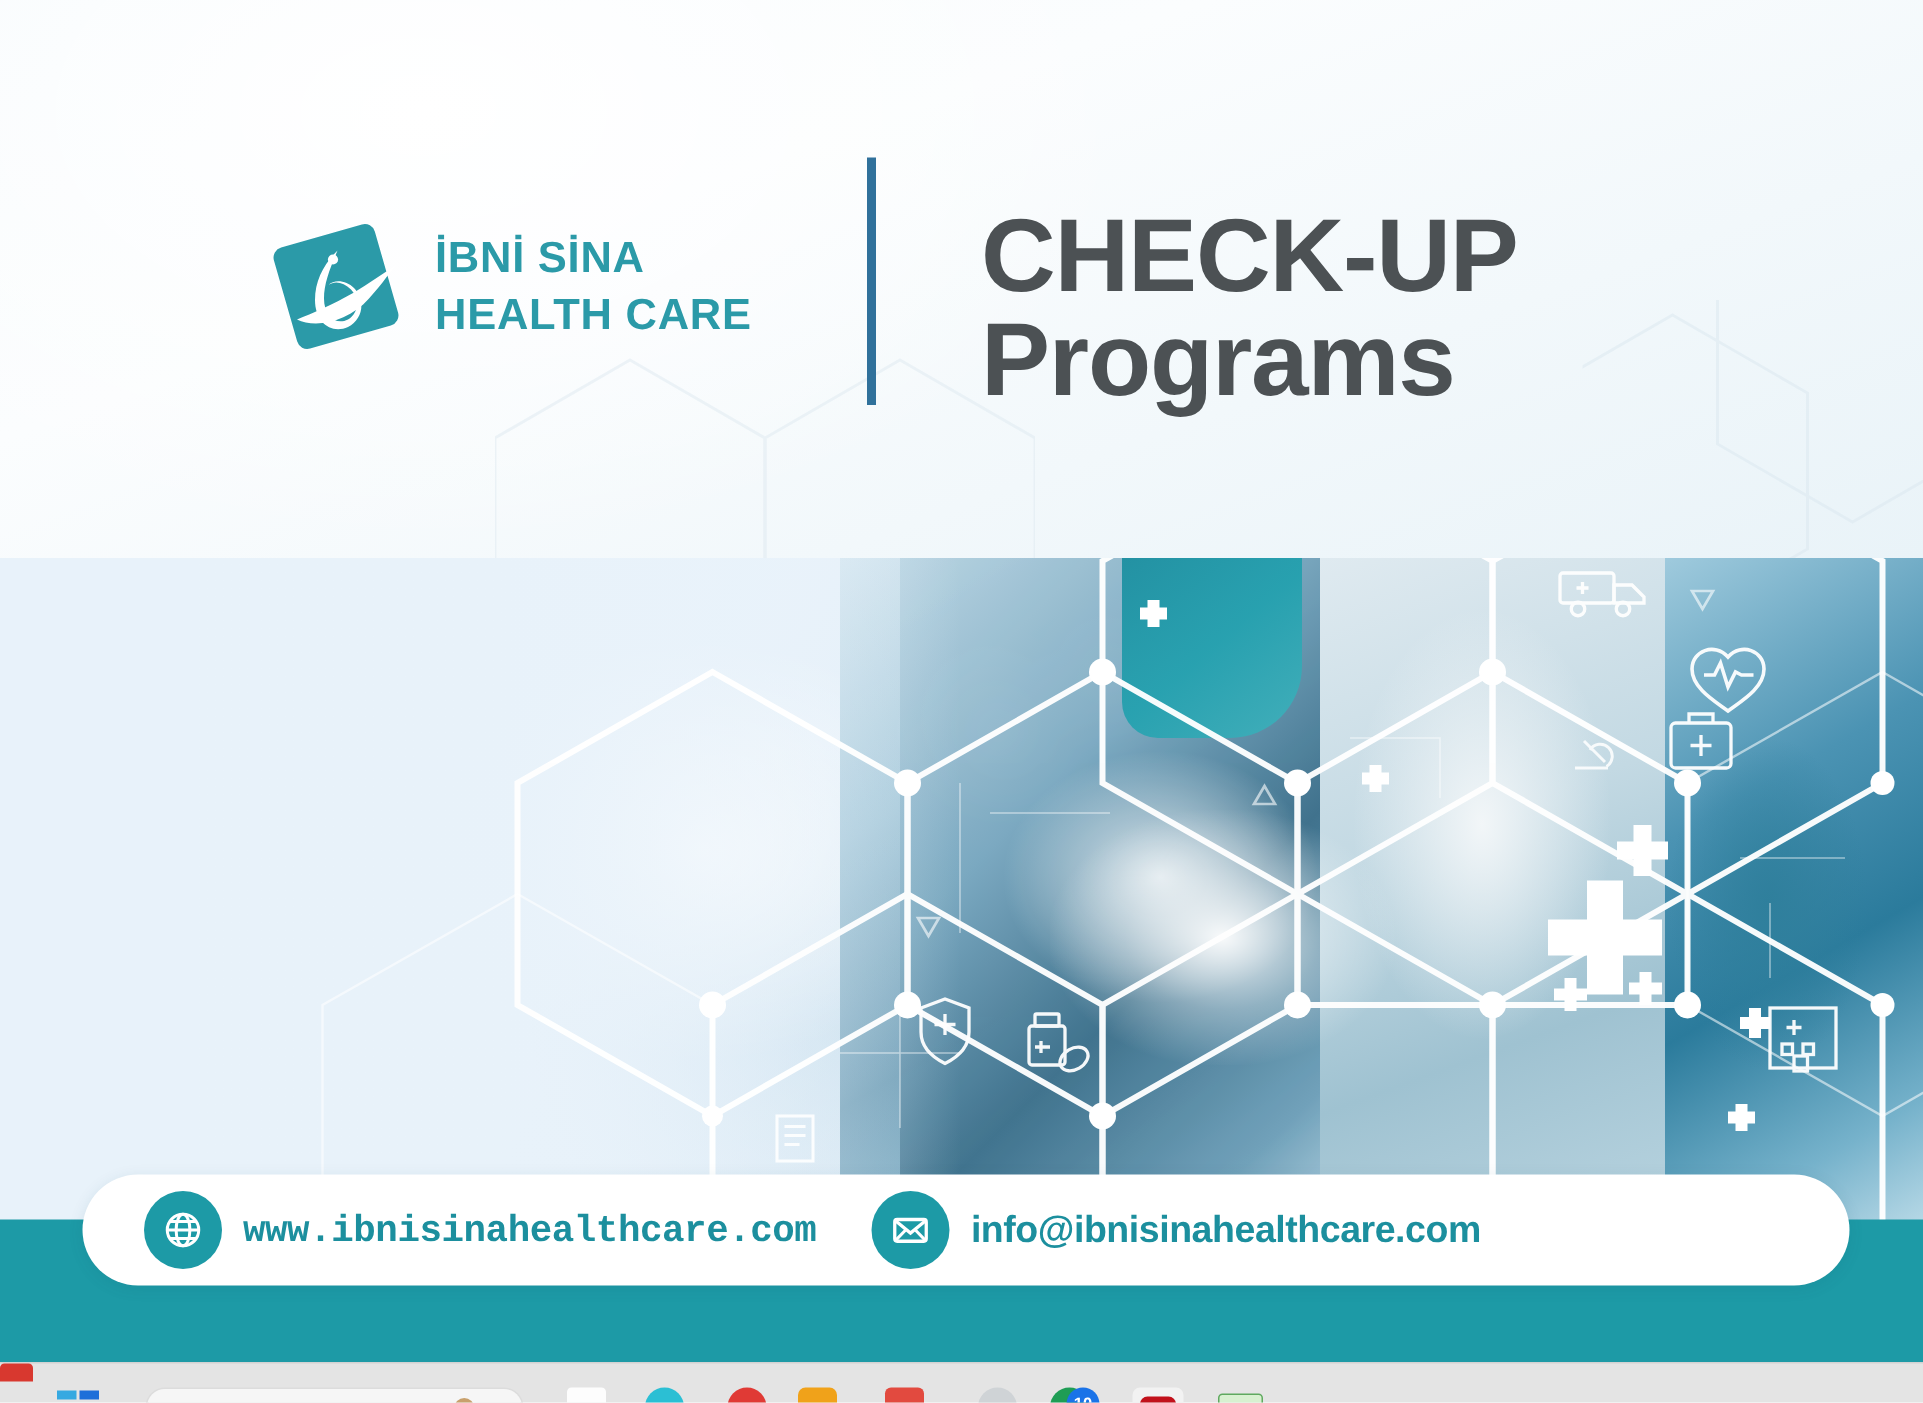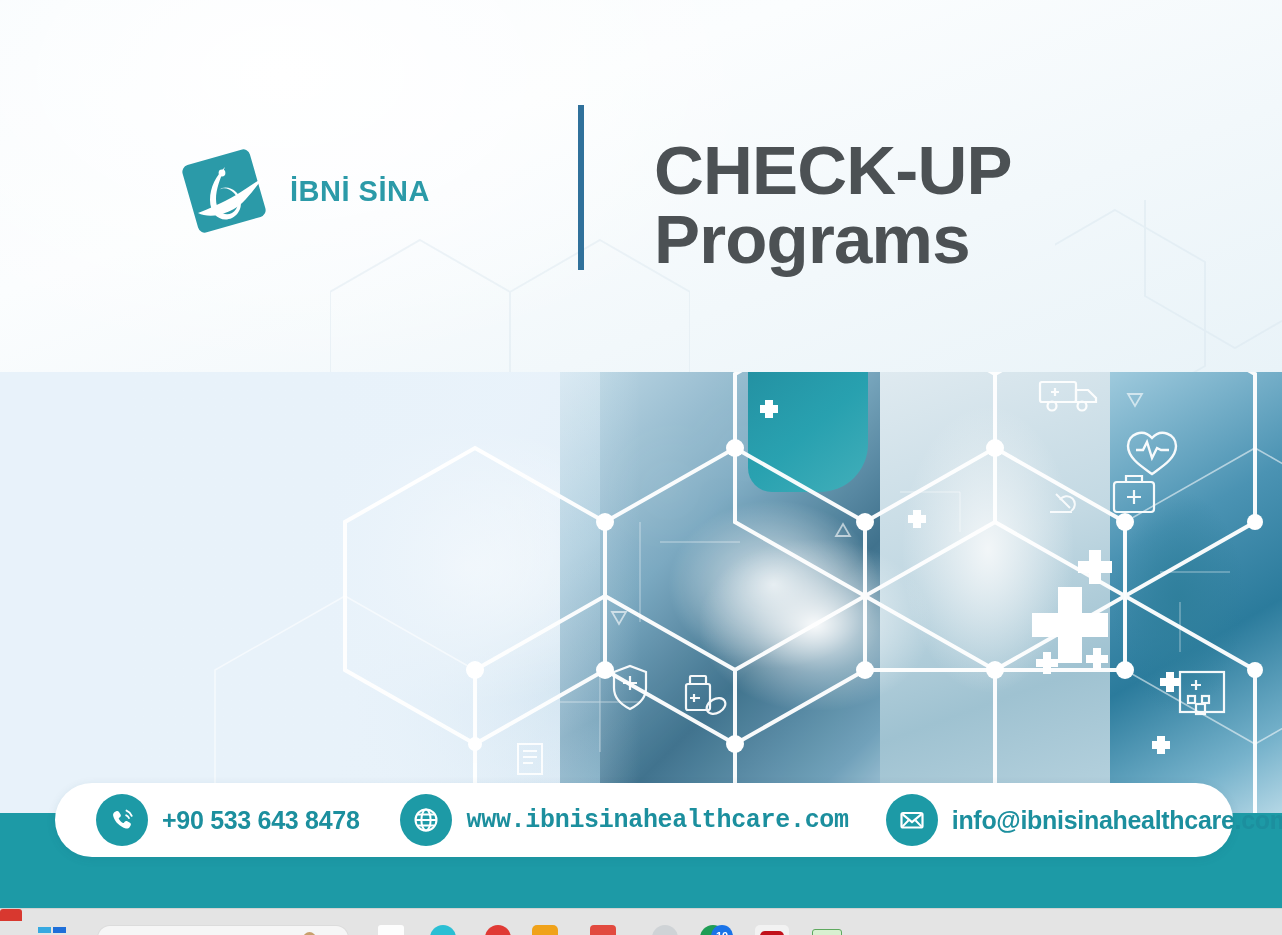--- a/index.html
+++ b/index.html
@@ -199,20 +199,21 @@
           <g transform="rotate(-16 48 48)">
             <rect x="13" y="13" width="70" height="70" rx="7" fill="#2b9aa8"></rect>
           </g>
           <path d="M22 70 C34 76 56 72 70 56 C80 45 84 38 88 34 C78 40 70 46 60 52 C46 60 32 66 22 70 Z" fill="#ffffff"></path>
           <path d="M49 24 C44 36 40 46 40 56 C40 68 48 74 56 70 C63 66 64 56 58 50 C53 45 47 44 43 47 C47 43 55 44 60 49 C68 57 66 70 56 75 C45 80 34 72 34 57 C34 44 40 33 49 24 Z" fill="#ffffff"></path>
           <circle cx="46" cy="30" r="3.4" fill="#ffffff"></circle>
         </svg>
       </div>
       <div class="logo-words">
         <span class="logo-line1">İBNİ SİNA</span>
+        <span class="logo-line2">HEALTH CARE</span>
       </div>
     </div>
 
     <div class="divider"></div>
 
     <div class="title-block">
       <div class="title-line2">CHECK-UP Programs</div>
     </div>
   </div>
 
@@ -348,30 +349,20 @@
   </div>
   <div class="cross" style="left:1152px;top:736px;width:18px;height:18px;">
     <i style="left:5px;top:0;width:8px;height:18px;"></i>
     <i style="left:0;top:5px;width:18px;height:8px;"></i>
   </div>
 
   <div class="teal-band"></div>
 
   <div class="contact-pill">
 
-    <div class="contact-item ci-phone">
-      <span class="ci-icon">
-        <svg width="30" height="30" viewBox="0 0 30 30">
-          <path d="M9.2 6.2c1 -0.6 2.2 -0.3 2.8 0.7l1.6 2.6c0.5 0.9 0.3 2 -0.5 2.6l-1.1 0.8c-0.3 0.2 -0.4 0.6 -0.2 0.9 0.9 1.8 2.4 3.3 4.2 4.2 0.3 0.2 0.7 0.1 0.9 -0.2l0.8 -1.1c0.6 -0.8 1.7 -1 2.6 -0.5l2.6 1.6c1 0.6 1.3 1.8 0.7 2.8l-0.9 1.4c-0.8 1.3 -2.4 1.9 -3.9 1.5 -3 -0.9 -5.7 -2.5 -7.9 -4.7 -2.2 -2.2 -3.8 -4.9 -4.7 -7.9 -0.4 -1.5 0.2 -3.1 1.5 -3.9z" fill="#ffffff"></path>
-          <path d="M19.5 5.6a9.6 9.6 0 0 1 5.2 5.2" fill="none" stroke="#ffffff" stroke-width="1.9" stroke-linecap="round"></path>
-          <path d="M19.2 10.3a5 5 0 0 1 2.7 2.7" fill="none" stroke="#ffffff" stroke-width="1.9" stroke-linecap="round"></path>
-        </svg>
-      </span>
-      <span class="ci-text">+90 533 643 8478</span>
-    </div>
 
     <div class="contact-item ci-web">
       <span class="ci-icon">
         <svg width="28" height="28" viewBox="0 0 28 28">
           <circle cx="14" cy="14" r="10.5" fill="none" stroke="#ffffff" stroke-width="2"></circle>
           <ellipse cx="14" cy="14" rx="4.6" ry="10.5" fill="none" stroke="#ffffff" stroke-width="2"></ellipse>
           <path d="M3.5 14 h21 M5.2 8.4 h17.6 M5.2 19.6 h17.6" stroke="#ffffff" stroke-width="2" fill="none"></path>
         </svg>
       </span>
       <span class="ci-text">www.ibnisinahealthcare.com</span>

